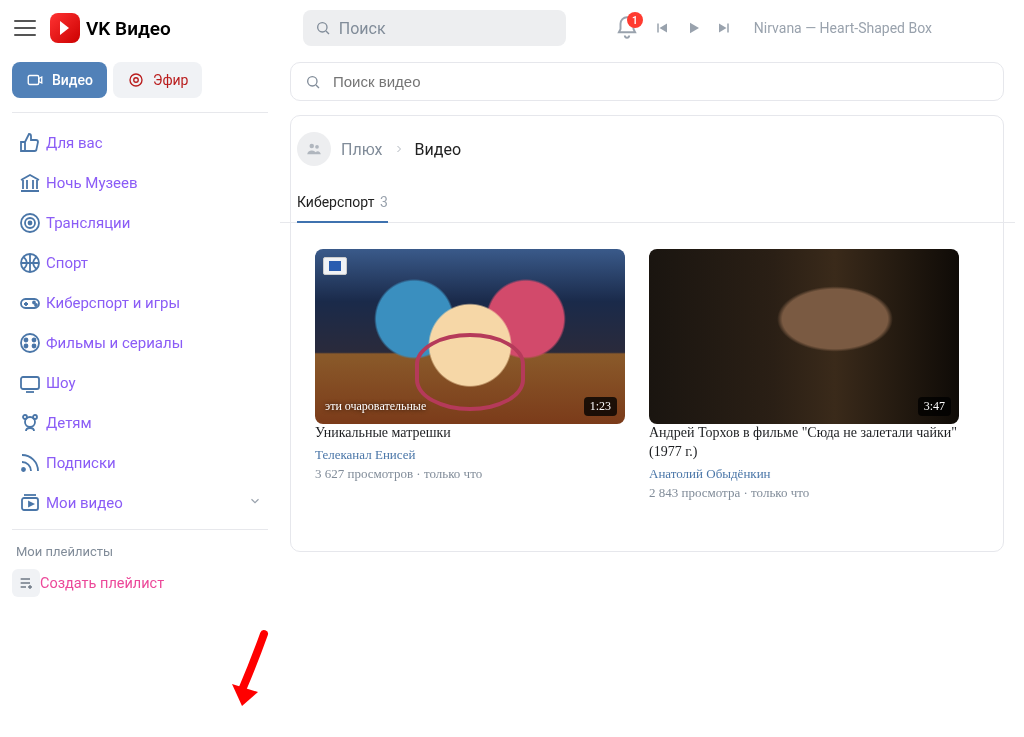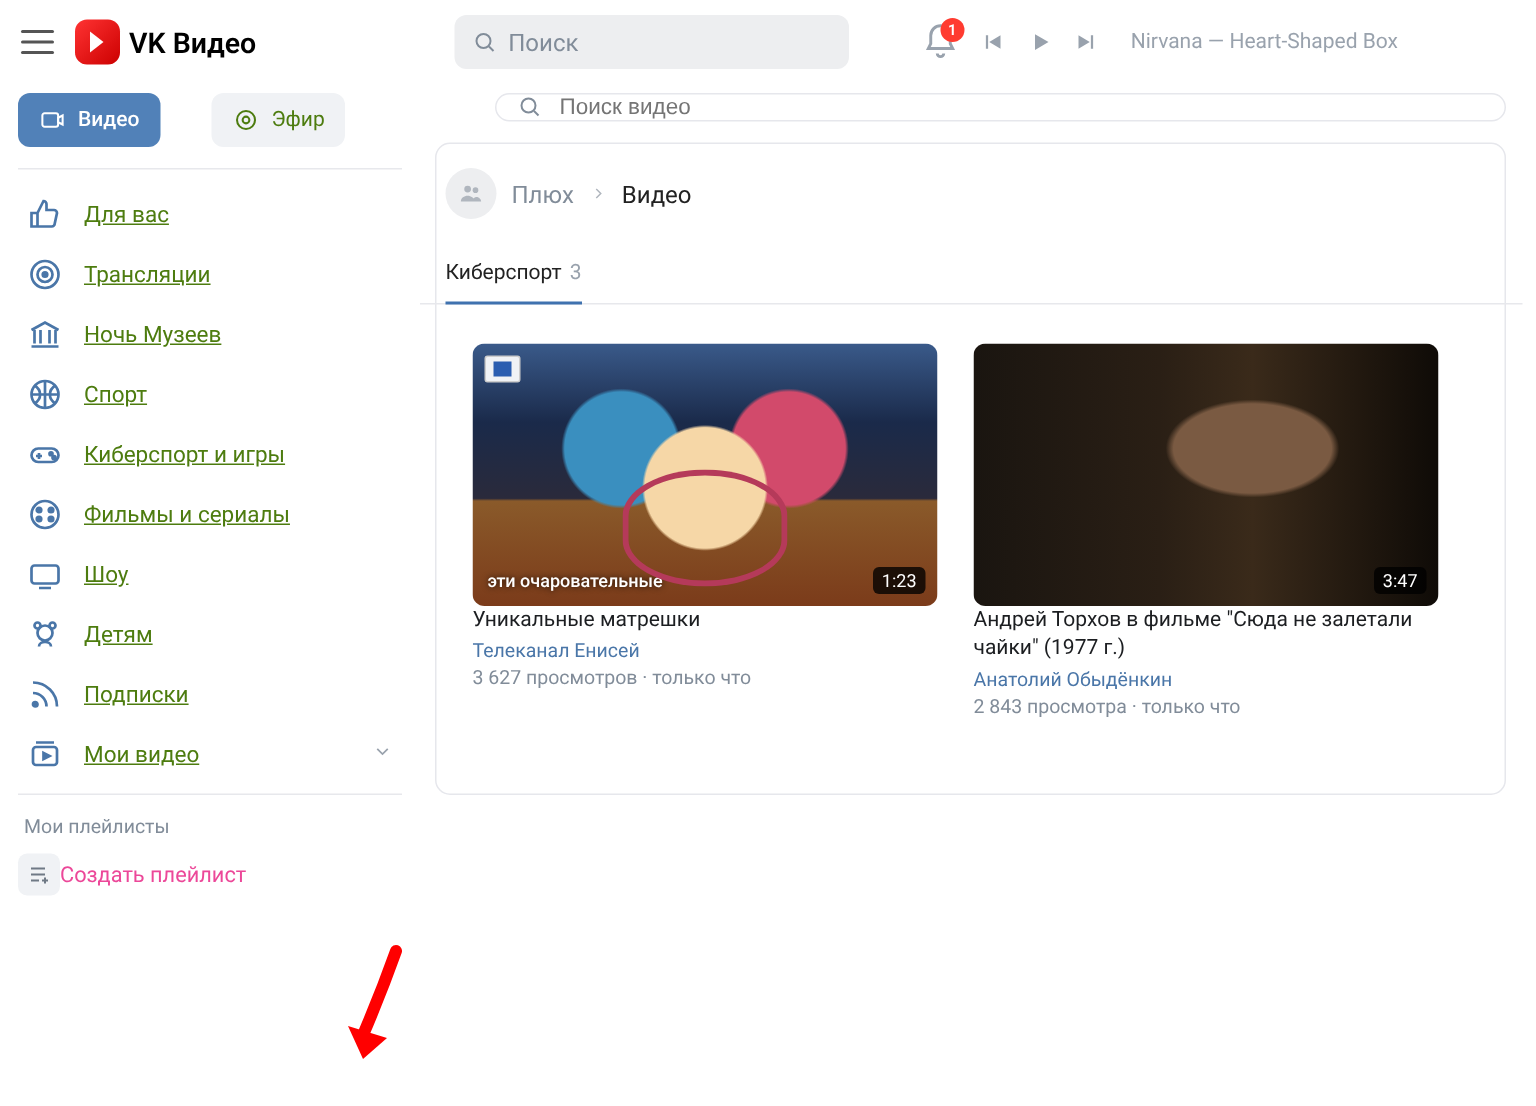--- a/index.html
+++ b/index.html
@@ -51,68 +51,67 @@
   .now-playing { color:#99a2ad; font-size:14px; margin-left:6px;}
   .layout { display:flex; height: calc(100% - 56px); }
   .sidebar { width:280px; padding:6px 12px; border-right:none; }
   .tabs-row { display:flex; gap:6px; margin-bottom:14px;}
   .tab-btn {
     display:flex; align-items:center; gap:8px;
     height:36px; padding:0 14px; border-radius:8px;
     font-size:14px; cursor:pointer;
   }
   .tab-btn.primary { background:#5181b8; color:#fff; font-weight:500;}
-  .tab-btn.secondary { background:#f0f2f5; color:#4d7c0f;margin-left:28px;}
+  .tab-btn.secondary { background:#f0f2f5; color:#b91c1c;}
   .tab-btn svg { width:18px; height:18px; }
   .sidebar hr { border:none; border-top:1px solid #e7e8ec; margin:6px 0 10px;}
   .nav-item {
-    display:flex; align-items:center; gap:14px;
+    display:flex; align-items:center; gap:4px;
     height:40px; padding:0 6px; border-radius:8px;
-    color:#4d7c0f; font-size:15px; cursor:pointer;text-decoration:underline;
+    color:#8b5cf6; font-size:15px; cursor:pointer;
   }
   .nav-item .icon { width:24px; height:24px; color:#4a76a8; display:flex; align-items:center; justify-content:center;}
   .nav-item .chev { margin-left:auto; color:#99a2ad; }
   .section-label { color:#818c99; font-size:13px; margin:14px 0 10px 4px;}
   .create-pl {
     display:flex; align-items:center; cursor:pointer;
     color:#ec4899; font-size:14.5px;
   }
   .create-pl .icon-box {
     width:28px; height:28px; background:#f0f2f5; border-radius:6px;
     display:flex; align-items:center; justify-content:center; color:#6f7985;
   }
   .main { flex:1; padding:6px 20px 0 10px; overflow:auto;}
   .panel {
     background:#fff; border:1px solid #e6e7ec; border-radius:10px;
     padding:16px 6px; margin-bottom:14px;
   }
   .panel-search {
-    display:flex; align-items:flex-start; gap:12px; color:#818c99;
-    padding:0 14px;
-    margin-left:40px;
+    display:flex; align-items:flex-end; gap:12px; color:#818c99;
+    padding:10px 14px;
   }
   .panel-search input {
     border:none; outline:none; font-size:15px; flex:1; background:transparent; color:#333;
   }
   .crumb-row { display:flex; align-items:center; gap:10px; }
   .crumb-avatar {
     width:34px; height:34px; border-radius:50%; background:#edeef0;
     display:flex; align-items:center; justify-content:center; color:#b0b6be;
   }
   .crumb-link { color:#818c99; font-size:16px;}
   .crumb-sep { color:#b0b6be; }
   .crumb-current { color:#222; font-size:16px; }
   .tabs-inner { display:flex; gap:16px; border-bottom:1px solid #e7e8ec; margin:18px -18px 0; padding:0 18px;}
   .inner-tab { padding:10px 0 12px; font-size:14px; color:#818c99; position:relative;}
   .inner-tab.active { color:#222; }
   .inner-tab.active::after{
     content:""; position:absolute; left:0; right:0; bottom:-1px; height:2px; background:#3f72af;
   }
   .inner-tab .count{ color:#99a2ad; margin-left:2px;}
-  .grid { display:flex; gap:24px; padding:26px 18px 10px;}
+  .grid { display:flex; gap:24px; padding:26px 18px 10px;font-family:Liberation Serif, serif;}
   .card { width:310px; }
   .thumb {
     width:310px; height:175px; border-radius:8px; position:relative; overflow:hidden;
   }
   .dur {
     position:absolute; right:8px; bottom:8px; background:rgba(0,0,0,.78);
     color:#fff; font-size:12px; padding:2px 6px; border-radius:4px;
   }
   .caption-overlay {
     position:absolute; left:10px; bottom:10px; color:#fff; font-size:12px; font-weight:500;
@@ -217,35 +216,35 @@
       <span class="icon">
           <svg viewBox="0 0 24 24" fill="none" stroke="currentColor" stroke-width="1.8">
             <path d="M7 11v9H3v-9zM7 11l4-8a2 2 0 0 1 2 2v4h5a2 2 0 0 1 2 2l-1.5 7a2 2 0 0 1-2 2H7"></path>
           </svg>
         </span>
       <span>Для вас</span>
     </div>
     <div class="nav-item">
       <span class="icon">
           <svg viewBox="0 0 24 24" fill="none" stroke="currentColor" stroke-width="1.8">
+            <path d="M3 9l9-5 9 5"></path>
+            <path d="M5 9v9M9 9v9M15 9v9M19 9v9M3 20h18"></path>
+          </svg>
+        </span>
+      <span>Ночь Музеев</span>
+    </div>
+    <div class="nav-item">
+      <span class="icon">
+          <svg viewBox="0 0 24 24" fill="none" stroke="currentColor" stroke-width="1.8">
             <circle cx="12" cy="12" r="9"></circle>
             <circle cx="12" cy="12" r="5"></circle>
             <circle cx="12" cy="12" r="1.5" fill="currentColor"></circle>
           </svg>
         </span>
       <span>Трансляции</span>
-    </div>
-    <div class="nav-item">
-      <span class="icon">
-          <svg viewBox="0 0 24 24" fill="none" stroke="currentColor" stroke-width="1.8">
-            <path d="M3 9l9-5 9 5"></path>
-            <path d="M5 9v9M9 9v9M15 9v9M19 9v9M3 20h18"></path>
-          </svg>
-        </span>
-      <span>Ночь Музеев</span>
     </div>
     <div class="nav-item">
       <span class="icon">
           <svg viewBox="0 0 24 24" fill="none" stroke="currentColor" stroke-width="1.8">
             <circle cx="12" cy="12" r="9"></circle>
             <path d="M3 12h18M12 3v18M5 6c5 3 5 9 0 12M19 6c-5 3-5 9 0 12"></path>
           </svg>
         </span>
       <span>Спорт</span>
     </div>

